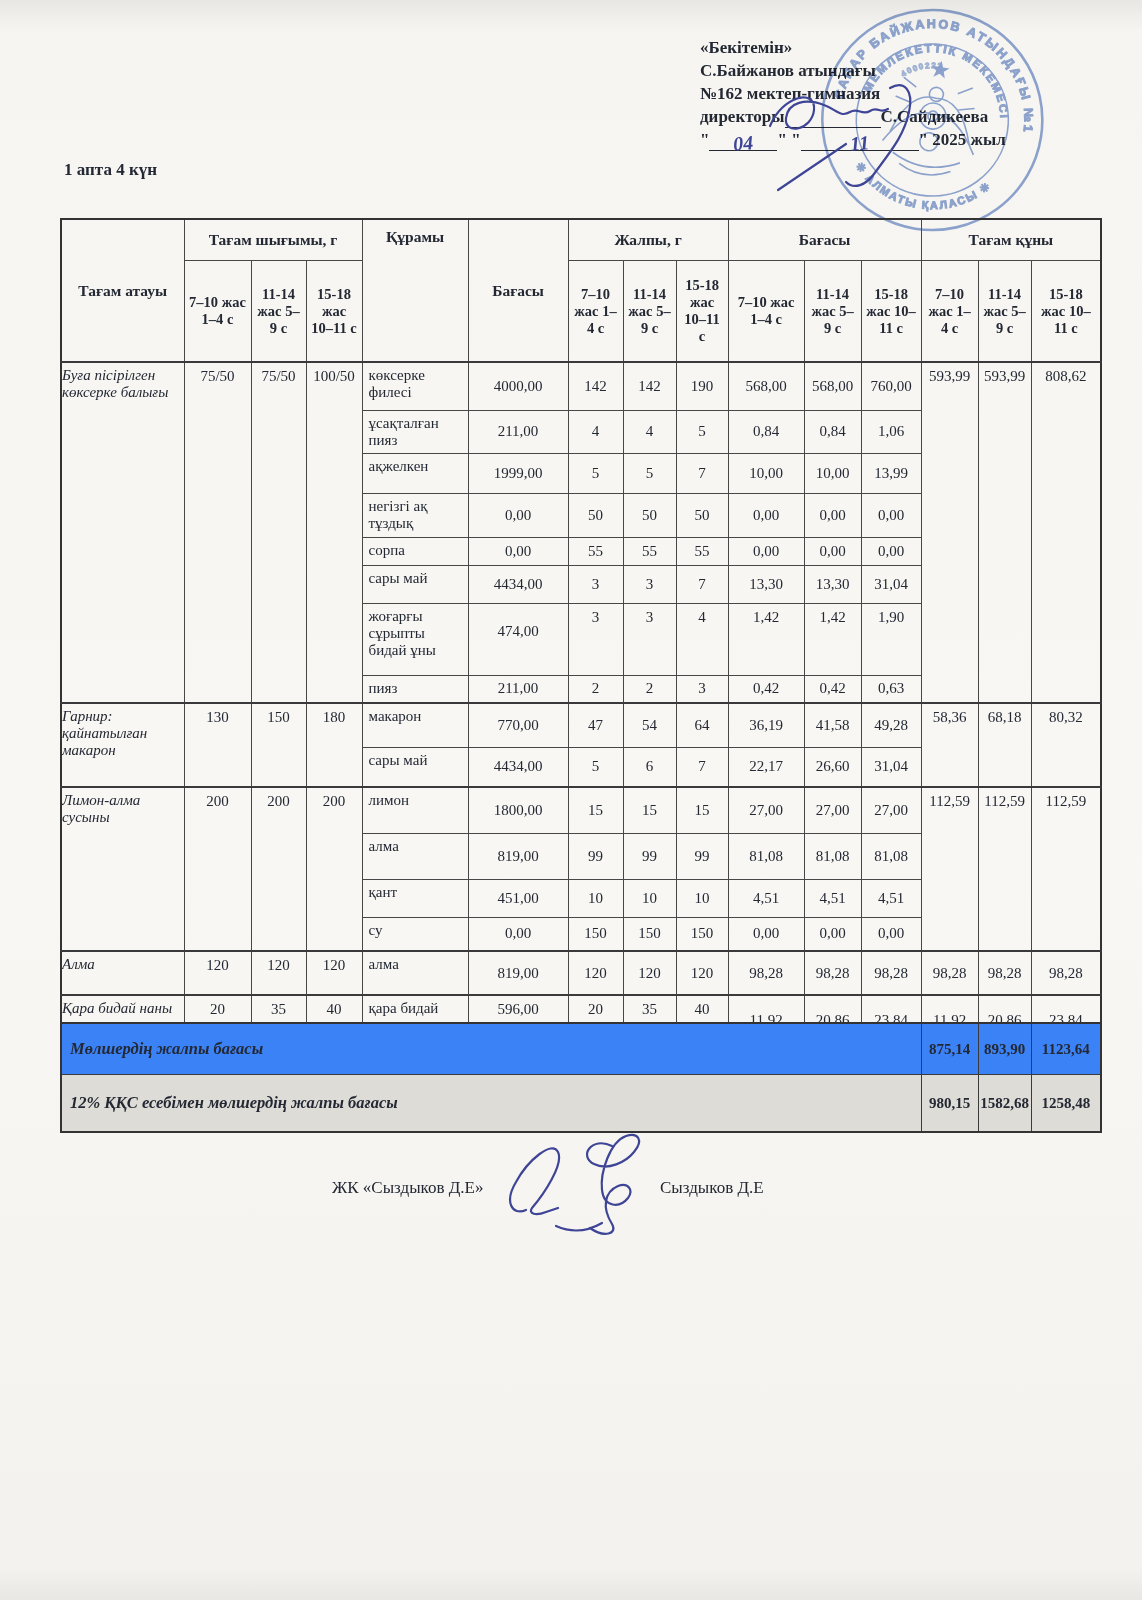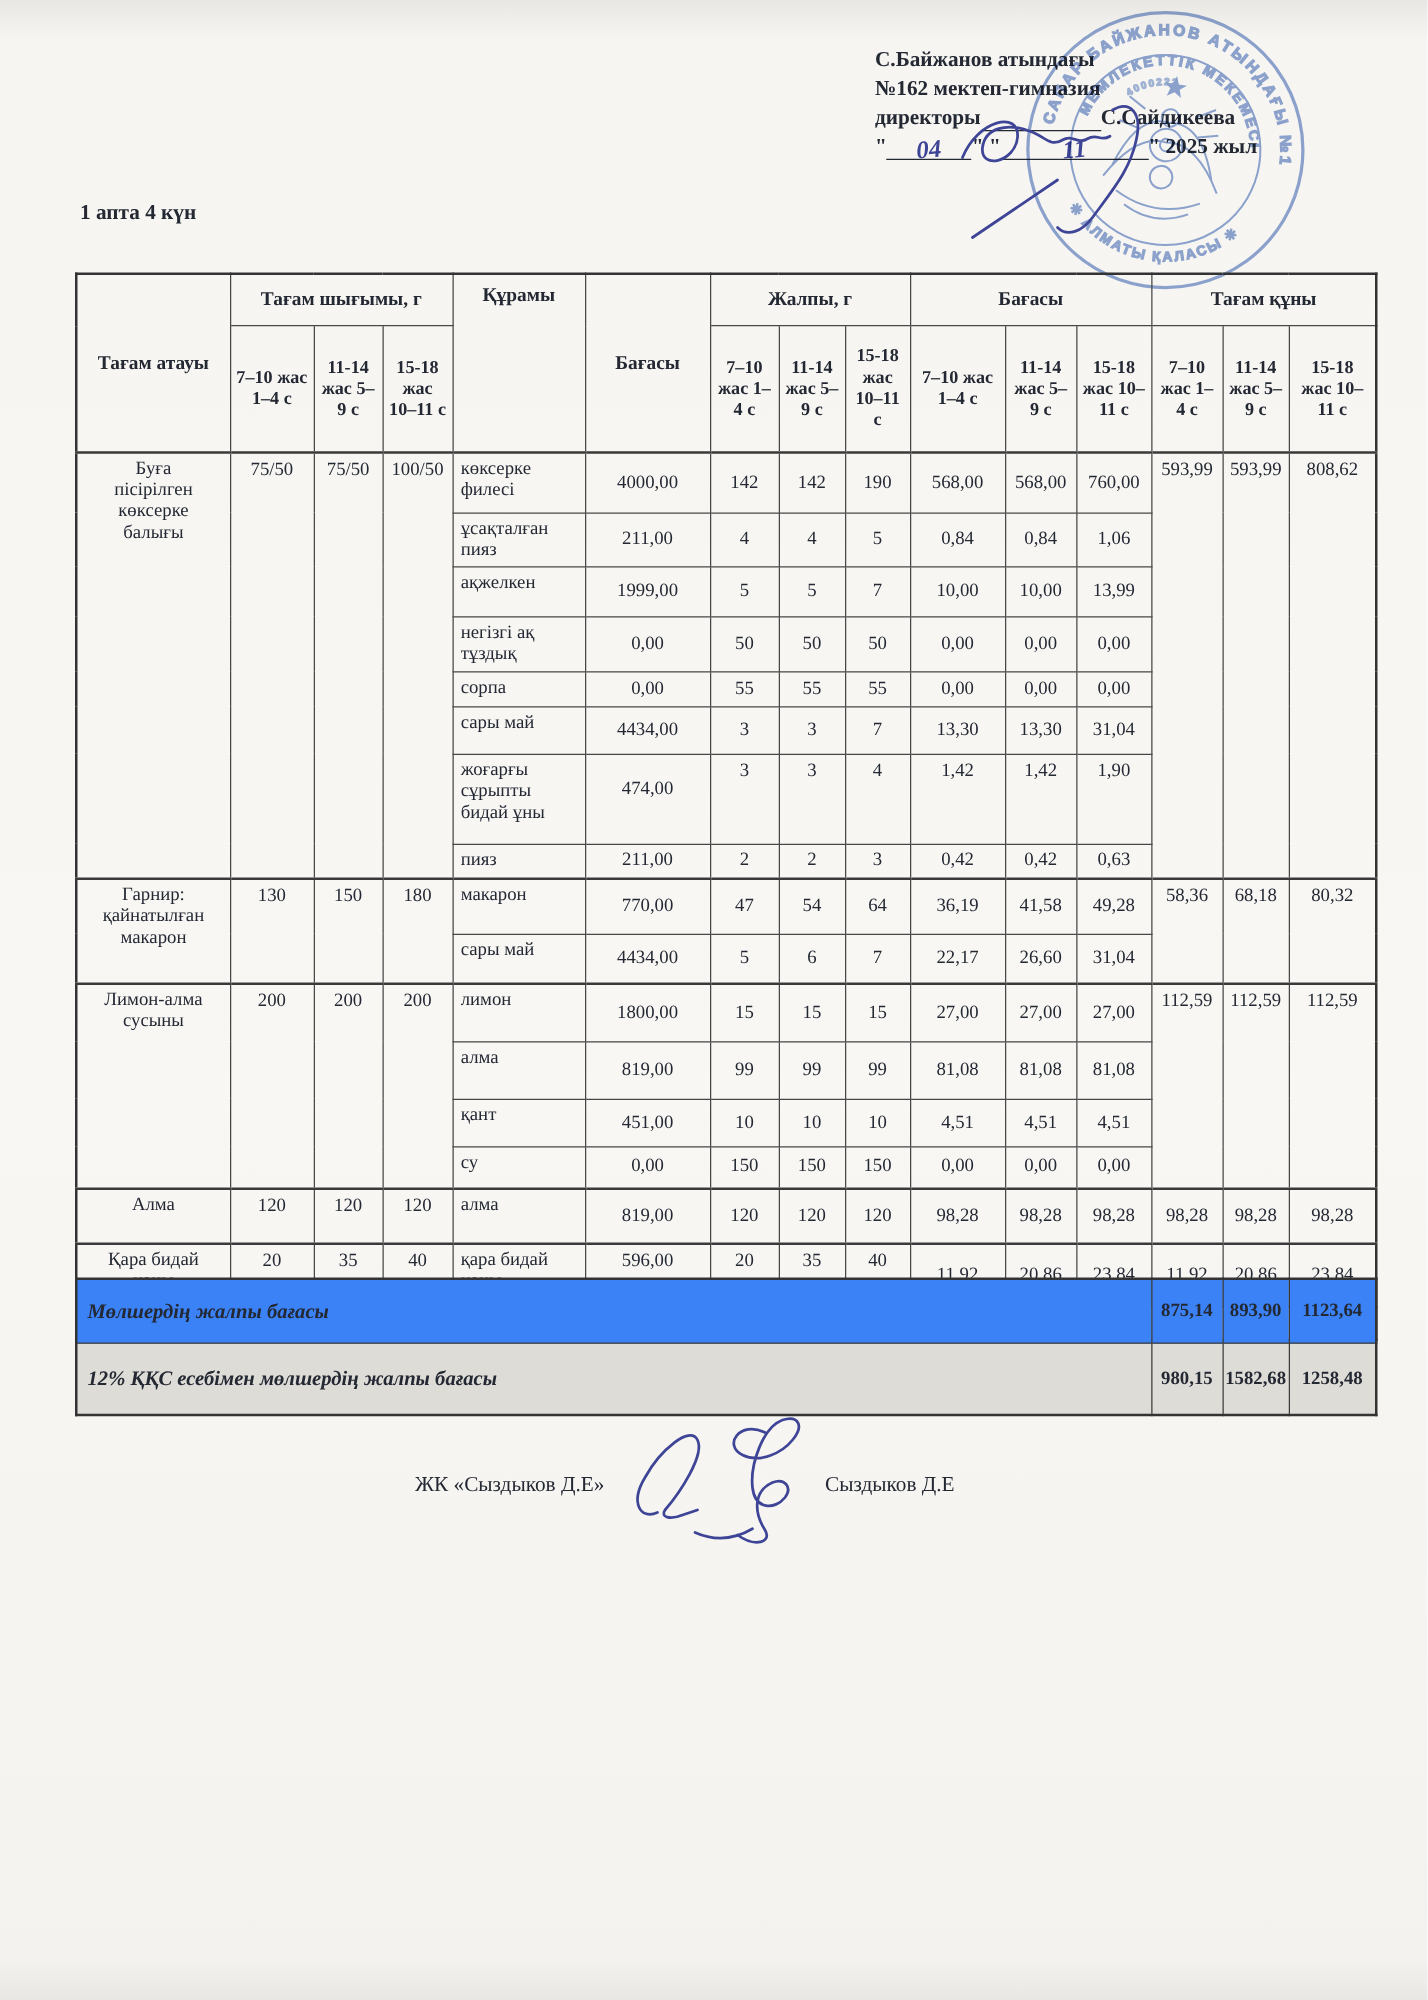--- a/index.html
+++ b/index.html
@@ -33,21 +33,21 @@
   .sig-foot{left:492px;top:1128px;}
 
   
   .menu{position:absolute;left:60px;top:218px;border-collapse:collapse;table-layout:fixed;width:1040px;}
   .menu th,.menu td{border:1px solid #474747;padding:2px 4px;font-size:15px;vertical-align:middle;overflow:hidden;}
   .menu{border:2px solid #333;}
   .menu thead th{font-weight:bold;text-align:center;}
   .h1 th{height:36px;font-size:15.5px;}
   .h2 th{height:96px;font-size:14.5px;font-weight:bold;vertical-align:middle;}
   th.kurami{vertical-align:top;padding-top:8px;}
-  td.name{vertical-align:top;text-align:center;padding:4px 18px;}
+  td.name{vertical-align:top;text-align:left;padding:4px 0;font-style:italic;}
   td.yield{vertical-align:top;text-align:center;padding-top:5px;word-break:break-all;}
   td.ing{vertical-align:top;text-align:left;padding:4px 6px;}
   td.num{text-align:center;word-break:break-all;}
   td.cost{vertical-align:top;text-align:center;padding-top:5px;word-break:break-all;}
   tr.dish-start td{border-top:2px solid #3a3a3a;}
   td.calories{font-weight:bold;text-align:left;padding-left:6px;font-size:16px;}
 
   .summary{position:absolute;left:60px;top:1022px;border-collapse:collapse;table-layout:fixed;width:1040px;border:2px solid #333;}
   .summary td{border:1.5px solid #3a3a3a;font-size:15px;word-break:break-all;}
   .summary .lbl{font-weight:bold;font-style:italic;text-align:left;padding:4px 8px;font-size:16.5px;}
@@ -58,20 +58,21 @@
   
   .footer-left{position:absolute;left:332px;top:1178px;font-size:17px;}
   .footer-right{position:absolute;left:660px;top:1178px;font-size:17px;}
 </style>
 </head>
 <body>
 
 <div class="page">
 
   <div class="approval">
+    <div class="row">«Бекітемін»</div>
     <div class="row">С.Байжанов атындағы</div>
     <div class="row">№162 мектеп-гимназия</div>
     <div class="row"><span>директоры</span><span class="blank" style="width:96px;"></span><span>С.Сайдикеева</span></div>
     <div class="row">
       <span>"</span><span class="blank b1"><span class="ink">04</span></span><span>"</span>
       <span>"</span><span class="blank b2"><span class="ink">11</span></span><span>"</span>
       <span>2025 жыл</span>
     </div>
   </div>
 

